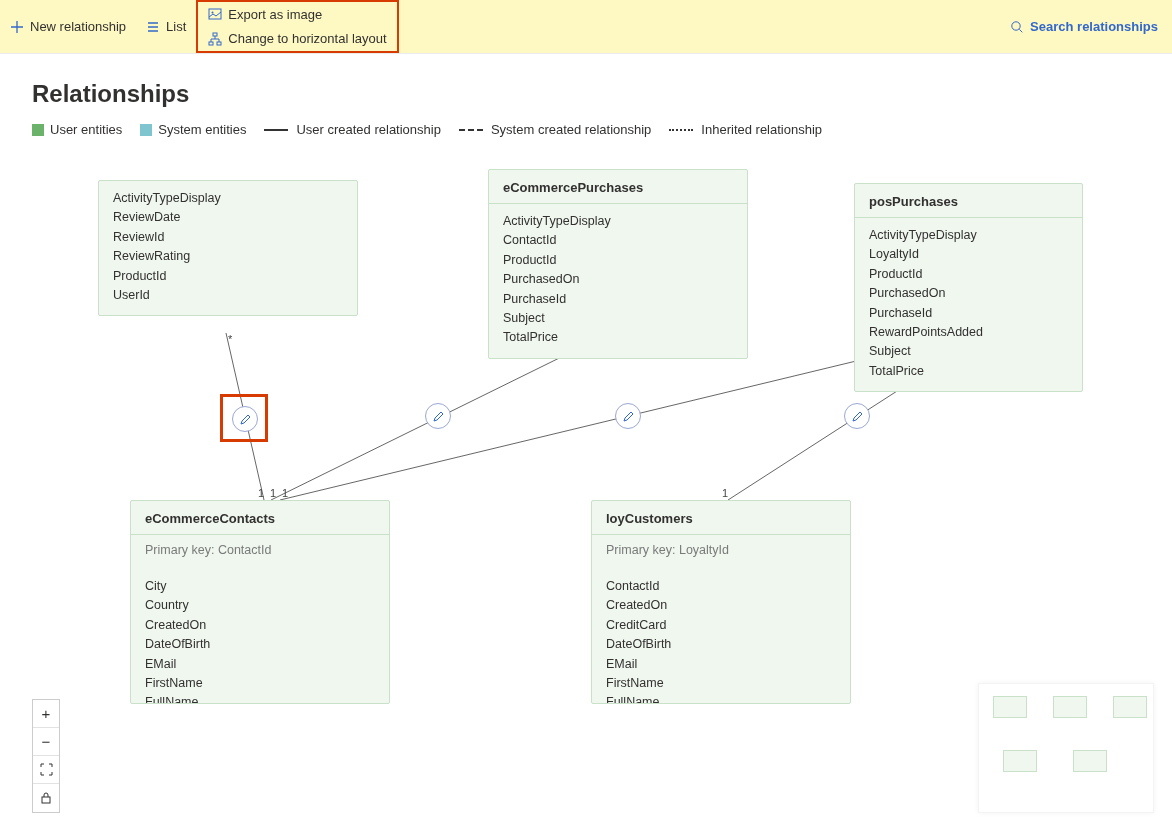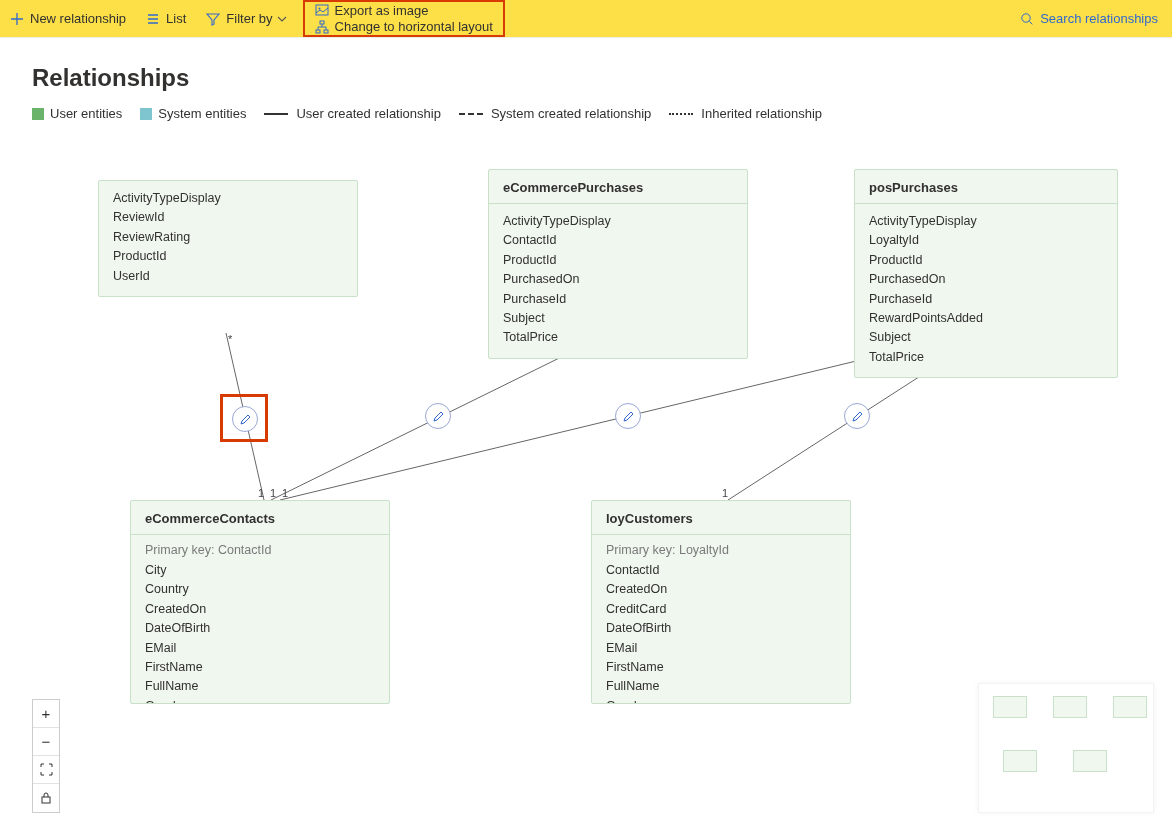--- a/index.html
+++ b/index.html
@@ -1,46 +1,46 @@
 <!DOCTYPE html>
 <html><head>
 <meta charset="utf-8">
 <style>
   * { box-sizing: border-box; }
   html, body { margin:0; padding:0; font-family: "Segoe UI", Arial, sans-serif; background:#ffffff; color:#323130; }
   body { width:1172px; height:831px; position:relative; overflow:hidden; }
 
   
-  .toolbar { height:38px; display:flex; align-items:flex-end; font-size:13px;
-             color:#323130; border-bottom:1px solid #ececec; background:#fde047; }
+  .toolbar { height:54px; display:flex; align-items:flex-end; font-size:13px;
+             color:#323130; border-bottom:1px solid #ececec; background:#fef9c3; }
   .toolbar .cmd { display:flex; align-items:center; padding:0 10px; height:100%; cursor:pointer; }
   .toolbar .cmd svg { margin-right:6px; flex-shrink:0; }
   .toolbar .spacer { flex:1; }
-  .toolbar .search { display:flex; align-items:center; padding:0 14px; height:100%; color:#3268cc; cursor:text; }
+  .toolbar .search { display:flex; align-items:center; padding:0 14px; height:100%; color:#3268cc; cursor:text;font-weight:bold; }
   .toolbar .search svg { margin-right:6px; }
   .highlight-box { border:2px solid #d83b01; }
 
   
   .page-title { font-size:24px; font-weight:600; margin:26px 0 14px 32px; }
   .legend { display:flex; align-items:center; gap:18px; font-size:13px; color:#323130; margin-left:32px; margin-bottom:20px; }
   .legend .sw { width:12px; height:12px; display:inline-block; margin-right:6px; vertical-align:-1px; }
   .legend .item { display:flex; align-items:center; }
   .legend .line { width:24px; border-top:2px solid #333; margin-right:8px; }
   .legend .dash { width:24px; border-top:2px dashed #333; margin-right:8px; }
   .legend .dot  { width:24px; border-top:2px dotted #333; margin-right:8px; }
 
   
   .canvas { position:absolute; left:0; top:155px; right:0; bottom:0; }
   svg.edges { position:absolute; left:0; top:0; width:100%; height:100%; pointer-events:none; }
 
   .entity { position:absolute; width:260px; background:#eff7ef; border:1px solid #c9e0c9;
             border-radius:2px; font-size:12.5px; }
   .entity .hdr { font-weight:600; padding:10px 14px 8px; border-bottom:1px solid #c9e0c9; font-size:13px; }
   .entity .body { padding:8px 14px 10px; }
-  .entity .pk { color:#7a7a7a; margin-bottom:4px; }
+  .entity .pk { color:#7a7a7a; margin-bottom:20px; }
   .entity .fld { line-height:1.55; }
   .entity.clip .body { max-height:168px; overflow:hidden; }
 
   .relbtn { position:absolute; width:26px; height:26px; border-radius:50%;
             background:#fff; border:1px solid #9aa7d4; display:flex;
             align-items:center; justify-content:center; cursor:pointer; }
 
   .card-mark { position:absolute; font-size:11px; color:#444; }
 
   
@@ -63,29 +63,20 @@
     <svg width="14" height="14" viewBox="0 0 14 14">
         <path d="M7 1v12M1 7h12" stroke="#3268cc" stroke-width="1.3" fill="none"></path>
       </svg>
     <span>New relationship</span>
   </div>
   <div class="cmd">
     <svg width="14" height="14" viewBox="0 0 14 14">
         <path d="M2 3h10M2 7h10M2 11h10" stroke="#3268cc" stroke-width="1.3"></path>
       </svg>
     <span>List</span>
-  </div>
-  <div class="cmd">
-    <svg width="14" height="14" viewBox="0 0 14 14">
-        <path d="M1 2h12L8 8v4l-2 1V8z" stroke="#3268cc" stroke-width="1.1" fill="none"></path>
-      </svg>
-    <span>Filter by</span>
-    <svg width="10" height="10" viewBox="0 0 10 10" style="margin-left:4px">
-        <path d="M1 3l4 4 4-4" stroke="#555" stroke-width="1.1" fill="none"></path>
-      </svg>
   </div>
   <div class="highlight-box" style="display:flex;height:100%;flex-direction:column;">
     <div class="cmd">
       <svg width="14" height="14" viewBox="0 0 14 14">
           <rect x="1" y="2" width="12" height="10" stroke="#3268cc" fill="none"></rect>
           <circle cx="4.5" cy="5.5" r="1" fill="#3268cc"></circle>
           <path d="M1 10l4-3 3 2 5-4" stroke="#3268cc" fill="none"></path>
         </svg>
       <span>Export as image</span>
     </div>
@@ -154,41 +145,42 @@
   <span class="card-mark" style="left:956px; top:180px">*</span>
   <span class="card-mark" style="left:987px; top:180px">*</span>
   <span class="card-mark" style="left:258px; top:332px">1</span>
   <span class="card-mark" style="left:270px; top:332px">1</span>
   <span class="card-mark" style="left:282px; top:332px">1</span>
   <span class="card-mark" style="left:722px; top:332px">1</span>
 
   <div class="entity" style="left:98px; top:25px;">
     <div class="body">
       <div class="fld">ActivityTypeDisplay</div>
+      <div class="fld">ReviewDate</div>
       <div class="fld">ReviewId</div>
       <div class="fld">ReviewRating</div>
       <div class="fld">ProductId</div>
       <div class="fld">UserId</div>
     </div>
   </div>
 
   <div class="entity" style="left:488px; top:14px;">
     <div class="hdr">eCommercePurchases</div>
     <div class="body">
       <div class="fld">ActivityTypeDisplay</div>
       <div class="fld">ContactId</div>
       <div class="fld">ProductId</div>
       <div class="fld">PurchasedOn</div>
       <div class="fld">PurchaseId</div>
       <div class="fld">Subject</div>
       <div class="fld">TotalPrice</div>
     </div>
   </div>
 
-  <div class="entity" style="left:854px; top:14px; width:264px;">
+  <div class="entity" style="left:854px; top:28px; width:229px;">
     <div class="hdr">posPurchases</div>
     <div class="body">
       <div class="fld">ActivityTypeDisplay</div>
       <div class="fld">LoyaltyId</div>
       <div class="fld">ProductId</div>
       <div class="fld">PurchasedOn</div>
       <div class="fld">PurchaseId</div>
       <div class="fld">RewardPointsAdded</div>
       <div class="fld">Subject</div>
       <div class="fld">TotalPrice</div>

